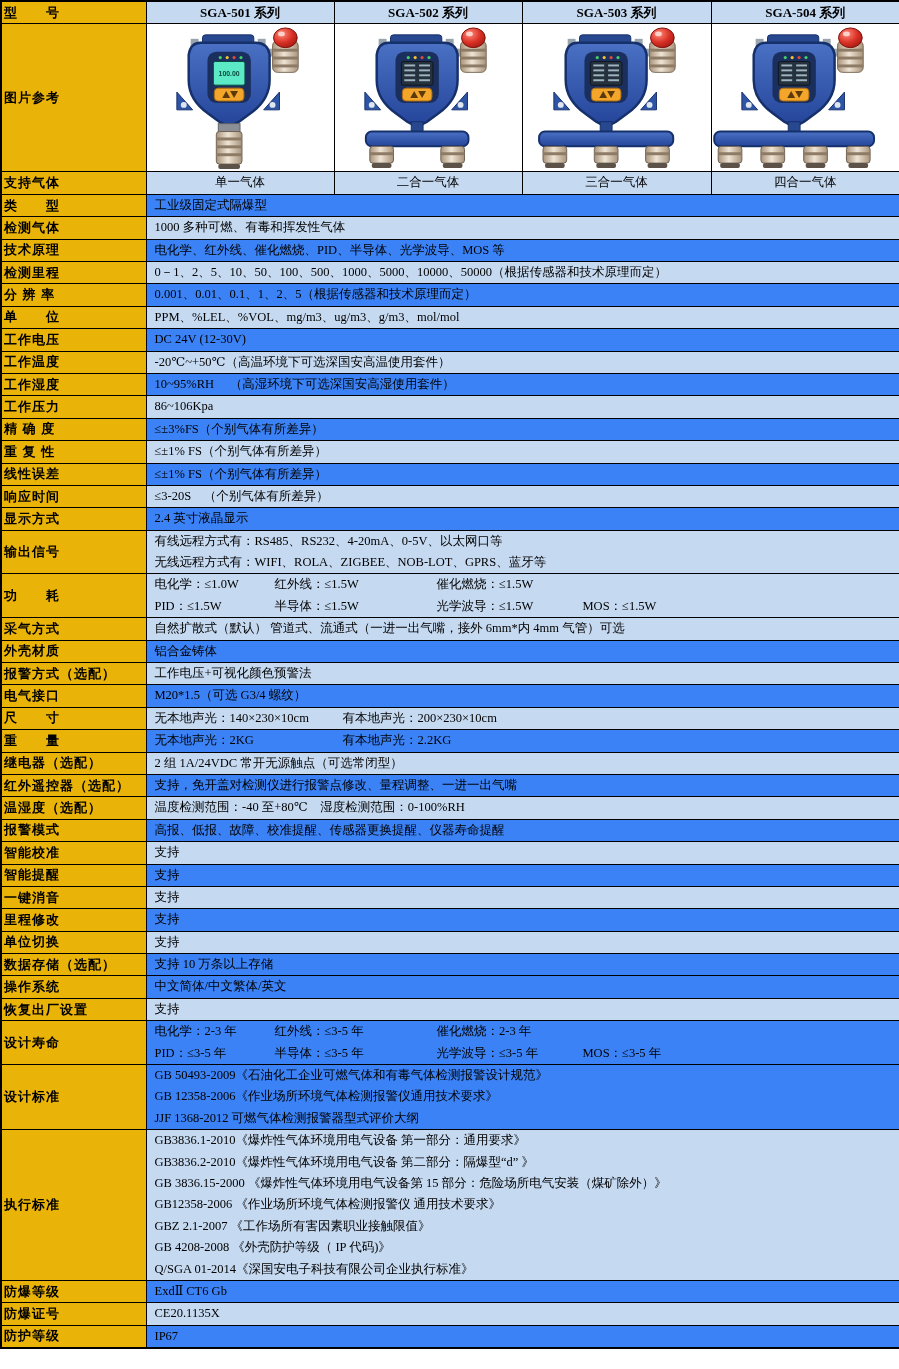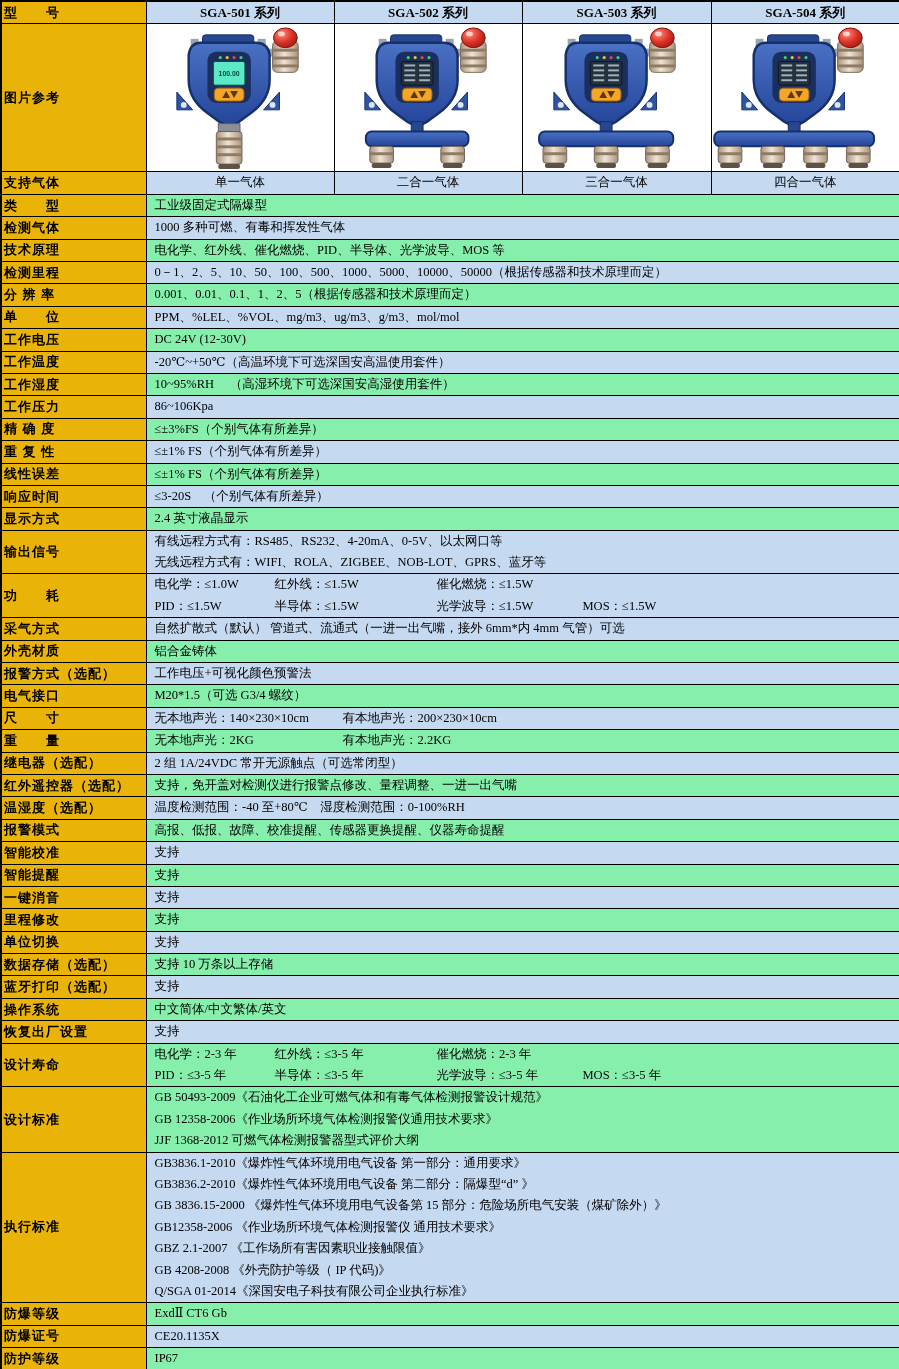--- a/index.html
+++ b/index.html
@@ -12,21 +12,21 @@
     font-size:13px;letter-spacing:1px;padding:0 2px;
     font-family:"Liberation Sans","DejaVu Sans",sans-serif;
   }
   td.val,td.hdr,td.gas{
     font-family:"Liberation Serif","DejaVu Serif",serif;
     font-size:12.5px;padding:0 6px 0 8px;line-height:21.4px;
   }
   td.hdr{text-align:center;font-weight:bold;font-size:13px;padding:0;}
   td.gas{text-align:center;padding:0;}
   td.img{background:#fff;padding:0;text-align:center;vertical-align:middle;}
-  .bg-light{background:#86efac;}
+  .bg-light{background:#3b82f6;}
   .bg-dark{background:#C5D9F1;}
   .line{white-space:nowrap;height:21.4px;line-height:21.4px;}
   .seg{display:inline-block;white-space:nowrap;vertical-align:top;}
   .t4 .seg:nth-child(1){width:120px;}
   .t4 .seg:nth-child(2){width:162px;}
   .t4 .seg:nth-child(3){width:146px;font-family:Liberation Serif, serif;}
   .t2 .seg:nth-child(1){width:188px;}
   svg{display:block;margin:0 auto;}
 </style>
 </head>
@@ -501,26 +501,20 @@
             <div class="line "><span class="seg">支持</span></div>
           </td>
         </tr>
         <tr style="height: 21px;">
           <td class="lbl">数据存储（选配）</td>
           <td class="val bg-light" colspan="4">
             <div class="line "><span class="seg">支持 10 万条以上存储</span></div>
           </td>
         </tr>
         <tr style="height: 21px;">
-          <td class="lbl">蓝牙打印（选配）</td>
-          <td class="val bg-dark" colspan="4">
-            <div class="line "><span class="seg">支持</span></div>
-          </td>
-        </tr>
-        <tr style="height: 21px;">
           <td class="lbl">操作系统</td>
           <td class="val bg-light" colspan="4">
             <div class="line "><span class="seg">中文简体/中文繁体/英文</span></div>
           </td>
         </tr>
         <tr style="height: 21px;">
           <td class="lbl">恢复出厂设置</td>
           <td class="val bg-dark" colspan="4">
             <div class="line "><span class="seg">支持</span></div>
           </td>

